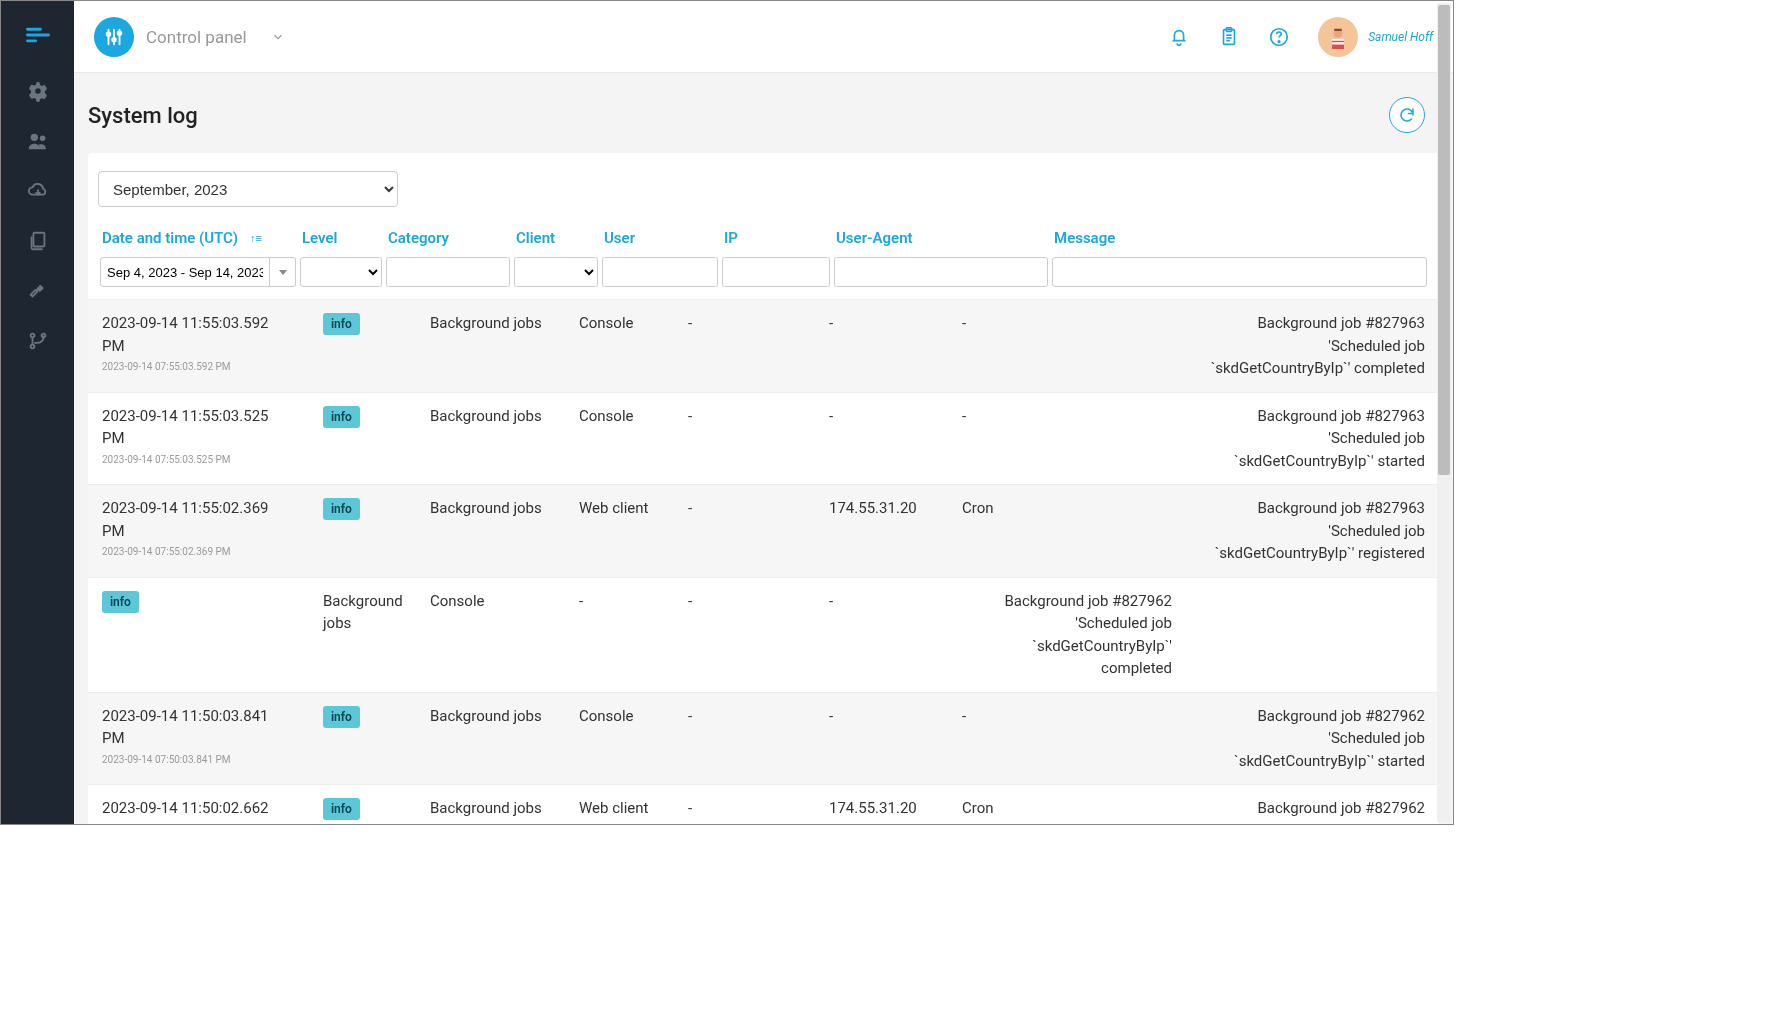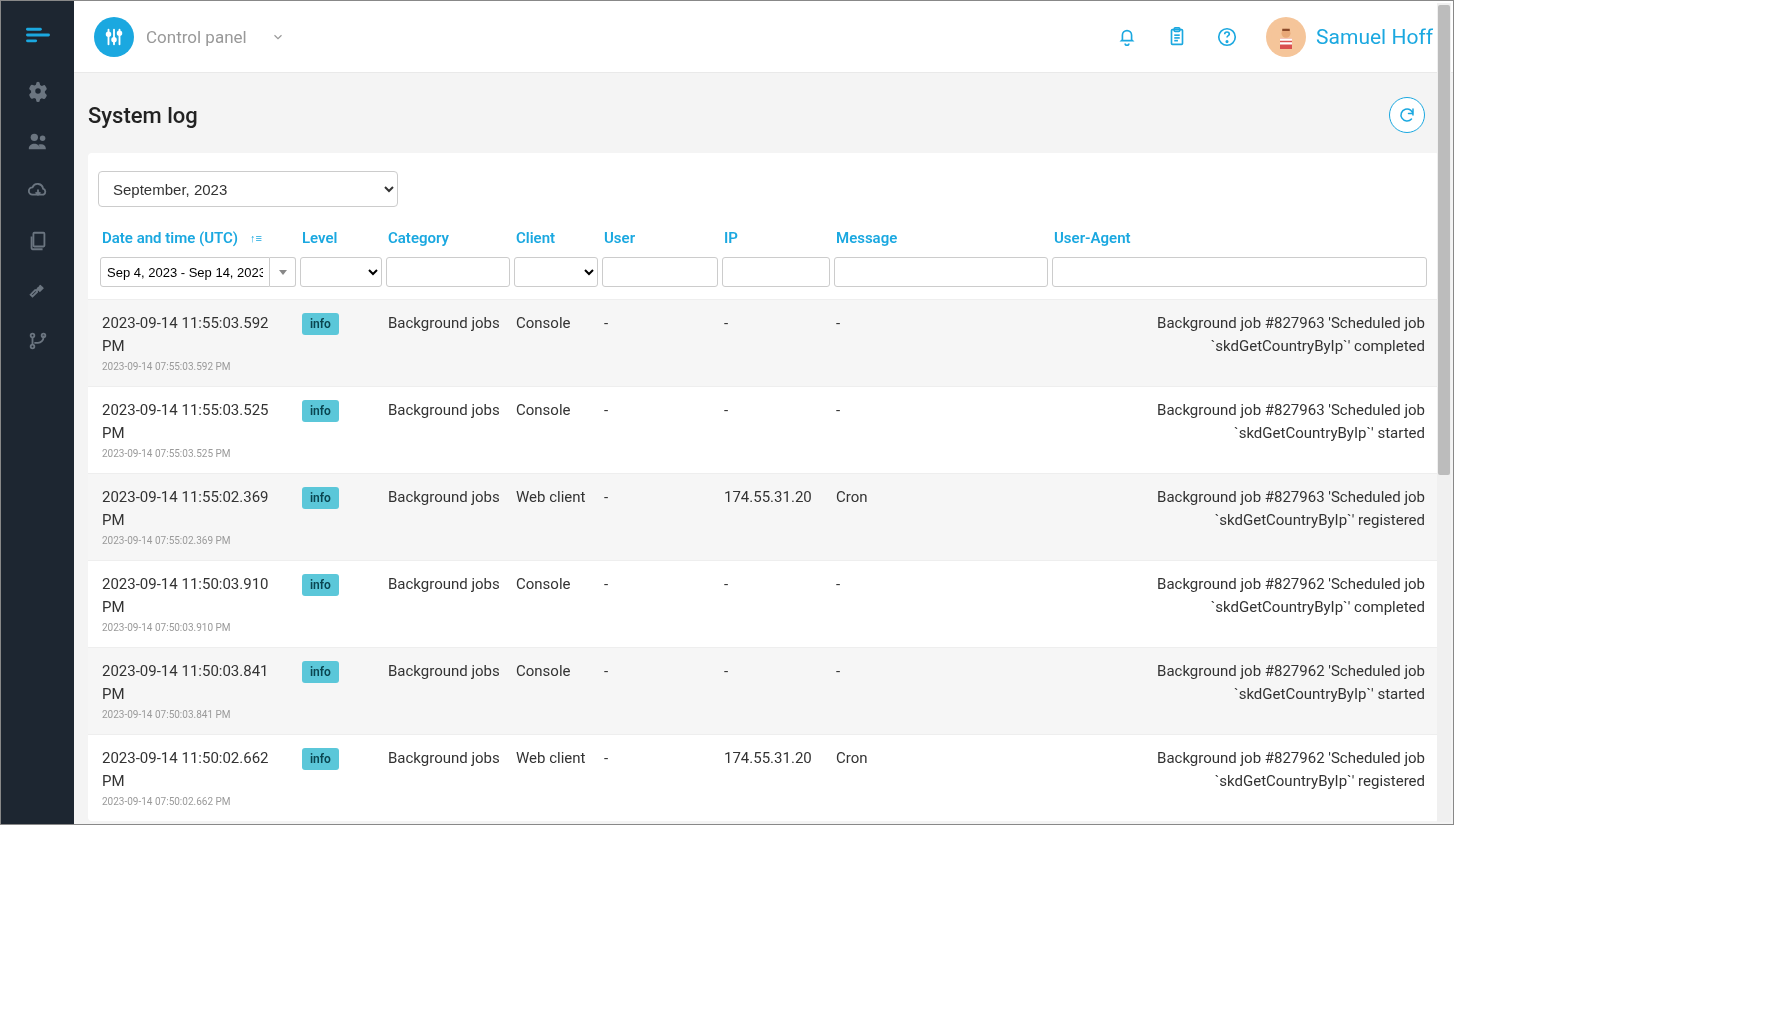--- a/index.html
+++ b/index.html
@@ -84,21 +84,21 @@
   cursor: pointer;
   gap: 10px;
 }
 .avatar {
   width: 40px; height: 40px; border-radius: 50%;
   background: #f5c59a;
   display: flex; align-items: center; justify-content: center;
   overflow: hidden;
 }
 .avatar svg { width: 30px; height: 30px; }
-.username { color: #1ba8e0; font-size: 21px; }
+.username { color: #1ba8e0; font-size: 12px; font-style: italic; }
 
 .content {
   flex: 1;
   background: #f4f4f4;
   overflow-y: auto;
   padding: 0 0 20px 0;
 }
 .page-header {
   display: flex;
   align-items: center;
@@ -186,20 +186,21 @@
   display: flex; align-items: center; justify-content: center;
   cursor: pointer;
   color: #888;
 }
 .date-filter-btn svg { width: 10px; height: 10px; }
 
 .data-row {
   padding-top: 12px;
   padding-bottom: 12px;
   border-top: 1px solid #eee;
+  gap: 21px;
 }
 .data-row.alt { background: #f6f6f6; }
 .td { font-size: 15px; color: #333; padding: 0 4px; line-height: 1.5; }
 .td.dt .dt-utc { color: #333; }
 .td.dt .dt-local { color: #9a9a9a; font-size: 10px; margin-top: 2px; }
 .level-badge {
   display: inline-block;
   background: #5bc7d9;
   color: #0a4550;
   font-size: 12px;
@@ -353,22 +354,22 @@
           <div class="thead-row">
             <div class="th">
               <span>Date and time (UTC)</span>
               <span class="sort-ind">↑≡</span>
             </div>
             <div class="th">Level</div>
             <div class="th">Category</div>
             <div class="th">Client</div>
             <div class="th">User</div>
             <div class="th">IP</div>
+            <div class="th">User-Agent</div>
             <div class="th">Message</div>
-            <div class="th">User-Agent</div>
           </div>
 
           <div class="filter-row">
             <div class="filter-cell">
               <div class="date-filter-wrap">
                 <input type="text" value="Sep 4, 2023 - Sep 14, 2023" style="">
                 <div class="date-filter-btn">
                   <svg viewBox="0 0 10 10">
                       <polygon points="1,3 9,3 5,8" fill="currentColor"></polygon>
                     </svg>
@@ -418,24 +419,20 @@
                 </div>
                 <div class="td"><span class="level-badge">info</span></div>
                 <div class="td">Background jobs</div>
                 <div class="td">Web client</div>
                 <div class="td">-</div>
                 <div class="td">174.55.31.20</div>
                 <div class="td">Cron</div>
                 <div class="td msg">Background job #827963 'Scheduled job `skdGetCountryByIp`' registered</div>
               </div>
               <div class="data-row">
-                <div class="td dt">
-                  <div class="dt-utc">2023-09-14 11:50:03.910 PM</div>
-                  <div class="dt-local">2023-09-14 07:50:03.910 PM</div>
-                </div>
                 <div class="td"><span class="level-badge">info</span></div>
                 <div class="td">Background jobs</div>
                 <div class="td">Console</div>
                 <div class="td">-</div>
                 <div class="td">-</div>
                 <div class="td">-</div>
                 <div class="td msg">Background job #827962 'Scheduled job `skdGetCountryByIp`' completed</div>
               </div>
               <div class="data-row alt">
                 <div class="td dt">

